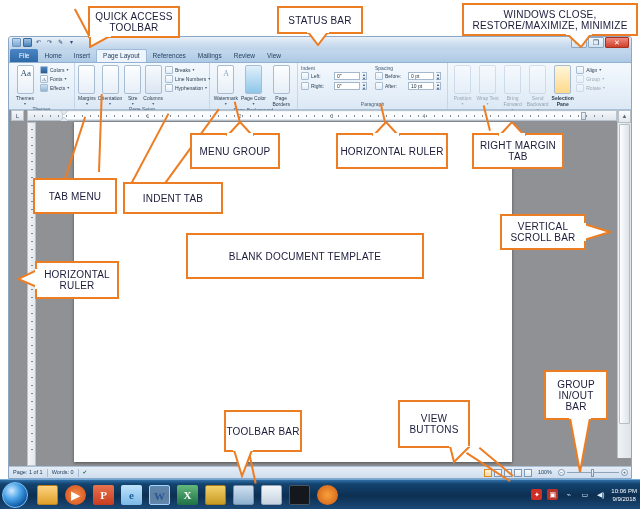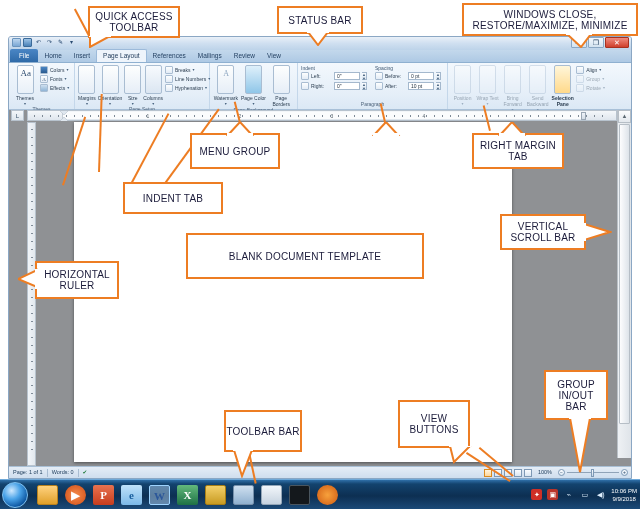--- a/index.html
+++ b/index.html
@@ -600,34 +600,40 @@
   </svg>
 
   <div class="callout" style="left:190px;top:133px;width:90px;height:36px">
     <span>MENU GROUP</span>
   </div>
   <svg class="tail" style="left:226px;top:122px;width:30px;height:14px" viewBox="0 0 30 14">
     <polygon points="2,13 14,0 26,13" fill="#ffffff" stroke="#ED7D23" stroke-width="2"></polygon>
     <rect x="1" y="11" width="26" height="4" fill="#ffffff"></rect>
   </svg>
 
+  <div class="callout" style="left:336px;top:133px;width:112px;height:36px">
+    <span>HORIZONTAL RULER</span>
+  </div>
   <svg class="tail" style="left:372px;top:122px;width:30px;height:14px" viewBox="0 0 30 14">
     <polygon points="2,13 14,0 26,13" fill="#ffffff" stroke="#ED7D23" stroke-width="2"></polygon>
     <rect x="1" y="11" width="26" height="4" fill="#ffffff"></rect>
   </svg>
 
   <div class="callout" style="left:472px;top:133px;width:92px;height:36px">
     <span>RIGHT MARGIN</span>
     <span>TAB</span>
   </div>
   <svg class="tail" style="left:498px;top:122px;width:30px;height:14px" viewBox="0 0 30 14">
     <polygon points="2,13 14,0 26,13" fill="#ffffff" stroke="#ED7D23" stroke-width="2"></polygon>
     <rect x="1" y="11" width="26" height="4" fill="#ffffff"></rect>
   </svg>
 
+  <div class="callout" style="left:33px;top:178px;width:84px;height:36px">
+    <span>TAB MENU</span>
+  </div>
 
   <div class="callout" style="left:123px;top:182px;width:100px;height:32px">
     <span>INDENT TAB</span>
   </div>
 
   <div class="callout" style="left:500px;top:214px;width:86px;height:36px">
     <span>VERTICAL</span>
     <span>SCROLL BAR</span>
   </div>
   <svg class="tail" style="left:584px;top:222px;width:28px;height:22px" viewBox="0 0 28 22">

